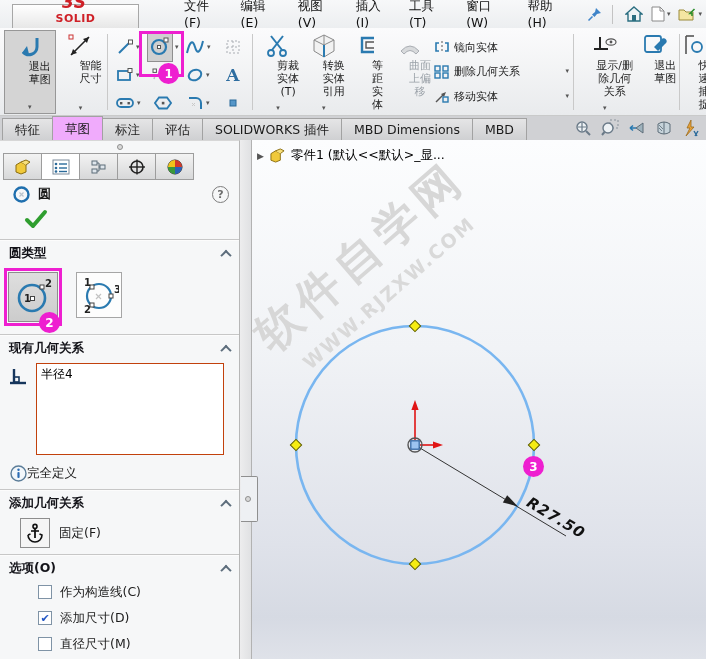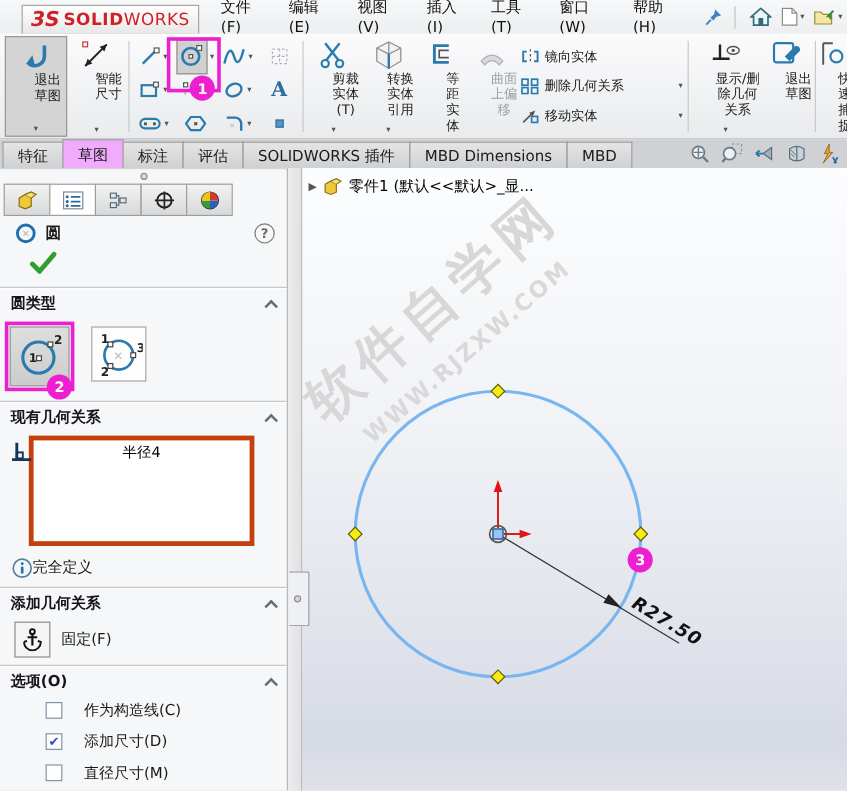--- a/index.html
+++ b/index.html
@@ -3,25 +3,25 @@
 <meta charset="utf-8">
 <style>
   html,body{margin:0;padding:0;background:#e9eaec;}
   *{box-sizing:border-box;}
   .app{position:relative;width:706px;height:659px;overflow:hidden;
        font-family:"DejaVu Sans","Liberation Sans",sans-serif;font-size:12px;color:#1a1a1a;
        background:#f0f1f2;}
   
   .menubar{position:absolute;top:0;left:0;right:0;height:28px;
            background:linear-gradient(#f7f8f9,#eceef0);display:flex;align-items:center;}
-  .logo-box{position:absolute;left:18px;top:4px;width:148px;height:25px;
+  .logo-box{position:absolute;left:12px;top:4px;width:127px;height:25px;
             background:linear-gradient(#ffffff,#e7e7e7);border:1px solid #a7a7a7;
-            display:flex;align-items:center;justify-content:center;color:#cf2027;}
+            display:flex;align-items:center;justify-content:center;color:#cf2027;flex-direction:column;}
   .logo-mark{font-weight:bold;font-style:italic;font-size:17px;margin-right:3px;}
-  .logo-bold{font-weight:bold;font-size:14px;letter-spacing:.5px;}
+  .logo-bold{font-weight:bold;font-size:11px;letter-spacing:.5px;}
   .logo-light{font-size:14px;letter-spacing:.5px;}
   .menus{display:flex;margin-left:175px;}
   .menu-item{padding:4px 9px;font-size:12.5px;color:#111;cursor:default;}
   .pin{margin-left:8px;width:20px;height:20px;display:flex;align-items:center;justify-content:center;}
   .mb-sep{width:1px;height:19px;background:#c3c3c3;margin:0 8px;}
   .mb-btn{height:22px;display:flex;align-items:center;padding:0 4px;gap:2px;}
   .dd{font-size:7px;color:#555;line-height:1;}
   
   .ribbon{position:absolute;top:28px;left:0;right:0;height:88px;
           background:linear-gradient(#fbfbfc,#e9ebed);border-bottom:1px solid #c9caca;
@@ -84,27 +84,27 @@
         transform:rotate(45deg) translate(1px,1px);}
   .type-wrap{height:68px;padding:4px 0 0 4px;position:relative;}
   .mag-box2{display:inline-block;border:3px solid #ee1fd0;padding:1px;position:relative;vertical-align:top;}
   .type-btn1{width:50px;height:50px;background:linear-gradient(#dedede,#cccccc);
              border:1px solid #8d8d8d;display:flex;align-items:center;justify-content:center;}
   .type-btn2{width:46px;height:46px;background:#fdfdfd;border:1px solid #a6a6a6;margin:4px 0 0 10px;
              display:inline-flex;align-items:center;justify-content:center;vertical-align:top;}
   .badge2{left:32px;bottom:-10px;top:auto;}
   .rel-wrap{position:relative;padding:4px 0 4px 0;}
   .rel-icon{position:absolute;left:8px;top:8px;}
-  .rel-list{margin-left:24px;width:188px;height:92px;background:#fff;border:4px solid #c2410c;
-            padding:2px 4px;font-size:12px;color:#000;text-align:center;}
+  .rel-list{margin-left:36px;width:188px;height:92px;background:#fff;border:1px solid #c2410c;
+            padding:2px 4px;font-size:12px;color:#000;}
   .status-row{height:28px;display:flex;align-items:center;gap:0;padding-left:10px;font-size:12.5px;}
-  .add-row{height:38px;display:flex;align-items:center;gap:9px;padding-left:12px;font-size:12.5px;}
+  .add-row{height:38px;display:flex;align-items:center;gap:9px;padding-left:20px;font-size:12.5px;}
   .fix-btn{width:30px;height:30px;border:1px solid #8d8d8d;background:#f5f5f5;
            display:flex;align-items:center;justify-content:center;}
-  .opt-row{height:26px;display:flex;align-items:center;gap:18px;padding-left:38px;font-size:12.5px;}
+  .opt-row{height:26px;display:flex;align-items:center;gap:8px;padding-left:38px;font-size:12.5px;}
   .cb{width:14px;height:14px;background:#fff;border:1px solid #7f93a6;display:flex;
       align-items:center;justify-content:center;font-size:11px;color:#2458c6;line-height:1;}
   
   .splitbar{width:12px;background:linear-gradient(90deg,#ededee,#e0e1e3);border-right:1px solid #b2b2b2;
             position:relative;}
   .split-bump{position:absolute;left:1px;top:336px;width:17px;height:46px;background:#eef0f3;
               border:1px solid #8f8f8f;border-left:none;border-radius:0 2px 2px 0;z-index:3;}
   .split-dot{position:absolute;left:4px;top:19px;width:6px;height:6px;border-radius:50%;
              background:#d8d8d8;border:1px solid #8f8f8f;}
   

